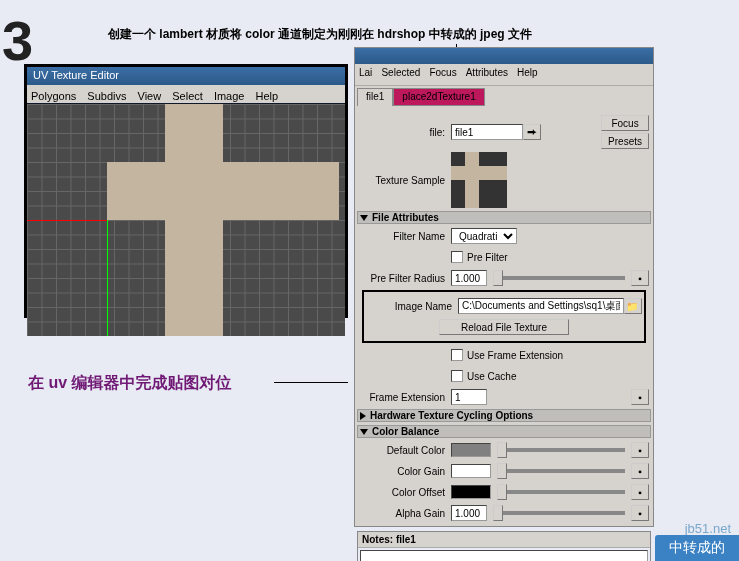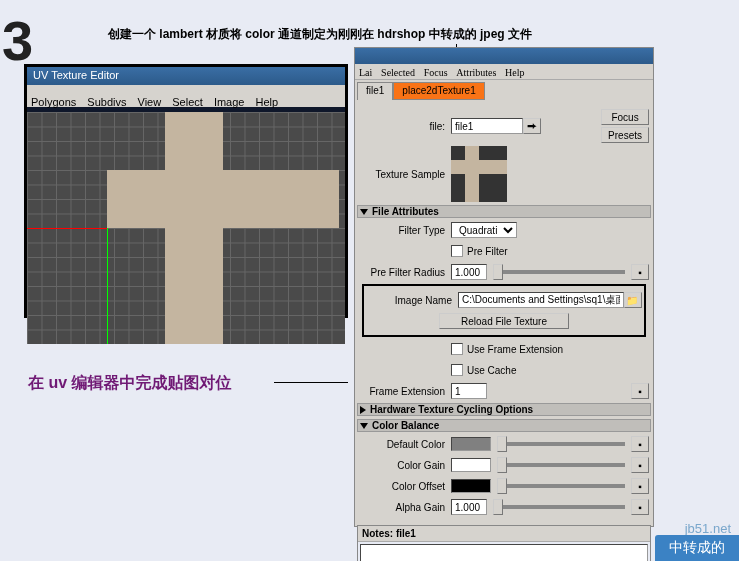--- a/index.html
+++ b/index.html
@@ -5,37 +5,37 @@
 * { box-sizing: border-box; margin: 0; padding: 0; }
 body { width: 739px; height: 561px; font-family: "Microsoft YaHei", Arial, sans-serif; font-size: 11px; background: #e8ebf4; position: relative; overflow: hidden; }
 
 .step-num { position: absolute; top: 8px; left: 2px; font-size: 56px; font-weight: bold; color: #222; font-family: Arial; }
 .anno-top { position: absolute; top: 26px; left: 108px; font-size: 12px; font-weight: bold; color: #000; }
 .anno-left { position: absolute; top: 373px; left: 28px; font-size: 16px; font-weight: bold; color: #701a75; }
 .pointer-line { position: absolute; background: #000; }
 
 .uv-window { position: absolute; top: 64px; left: 24px; width: 324px; height: 254px; background: #d6d3ce; border: 3px solid #000; }
 .uv-title { height: 18px; background: linear-gradient(#3a6ea5,#2c5a8a); color: #fff; padding: 2px 6px; font-size: 11px; }
-.uv-menu { height: 19px; background: #d6d3ce; border-bottom: 5px solid #0f172a; padding: 11px 4px; }
+.uv-menu { height: 19px; background: #d6d3ce; border-bottom: 1px solid #0f172a; padding: 5px 4px; }
 .uv-menu span { margin-right: 8px; cursor: default; }
 .uv-canvas { position: relative; height: 232px; background: #4a4a4a; }
 .grid { position: absolute; inset: 0; background-image:
   linear-gradient(#666 1px, transparent 1px),
   linear-gradient(90deg, #666 1px, transparent 1px);
   background-size: 14.5px 14.5px; }
 .tex-cross { position: absolute; background: #c4b5a0; }
 .axis-h { position: absolute; top: 50%; left: 0; width: 25%; height: 1px; background: #ff0000; }
 .axis-v { position: absolute; top: 50%; left: 25%; height: 50%; width: 1px; background: #00ff00; }
 
 .attr-window { position: absolute; top: 47px; left: 354px; width: 300px; height: 480px; background: #d6d3ce; border: 1px solid #888; }
 .attr-title { height: 16px; background: linear-gradient(#3a6ea5,#2c5a8a); }
-.attr-menu { height: 16px; padding: 2px 4px; background: #d6d3ce; border-bottom: 1px solid #aaa; font-family: Liberation Serif, serif; }
+.attr-menu { height: 22px; padding: 2px 4px; background: #d6d3ce; border-bottom: 1px solid #aaa; }
 .attr-menu span { margin-right: 6px; font-size: 10px; }
 .tabs { display: flex; height: 18px; margin: 2px; }
-.tab { padding: 2px 8px; background: #f97316; border: 1px solid #888; font-size: 10px; }
+.tab { padding: 2px 8px; background: #be185d; border: 1px solid #888; font-size: 10px; }
 .tab.active { background: #d6d3ce; border-bottom: none; }
 
 .content { padding: 4px; font-size: 10px; }
 .row { display: flex; align-items: center; margin: 3px 0; min-height: 18px; }
 .lbl { width: 92px; text-align: right; padding-right: 6px; color: #000; }
 .inp { height: 16px; border: 1px inset #999; background: #fff; padding: 1px 3px; font-size: 10px; }
 .btn { height: 16px; min-width: 44px; border: 1px outset #ccc; background: #d6d3ce; font-size: 10px; padding: 1px 6px; cursor: pointer; }
 .btn-sm { width: 18px; min-width: 18px; padding: 0; }
 .btn-stack { display: flex; flex-direction: column; gap: 2px; margin-left: auto; }
 
@@ -122,21 +122,21 @@
         <div class="cross" style="top:0;left:14px;width:14px;height:56px"></div>
       </div>
     </div>
 
     <div class="section-head">
         <div class="tri tri-down"></div>
         <span>File Attributes</span>
       </div>
 
     <div class="row">
-      <div class="lbl">Filter Type</div>
+      <div class="lbl">Filter Name</div>
       <select class="inp" style="width:66px"><option>Quadratic</option></select>
     </div>
     <div class="row">
       <div class="lbl"></div>
       <div class="chk"></div>
       <span>Pre Filter</span>
     </div>
     <div class="row">
       <div class="lbl">Pre Filter Radius</div>
       <input class="inp" style="width: 36px;" value="1.000">

